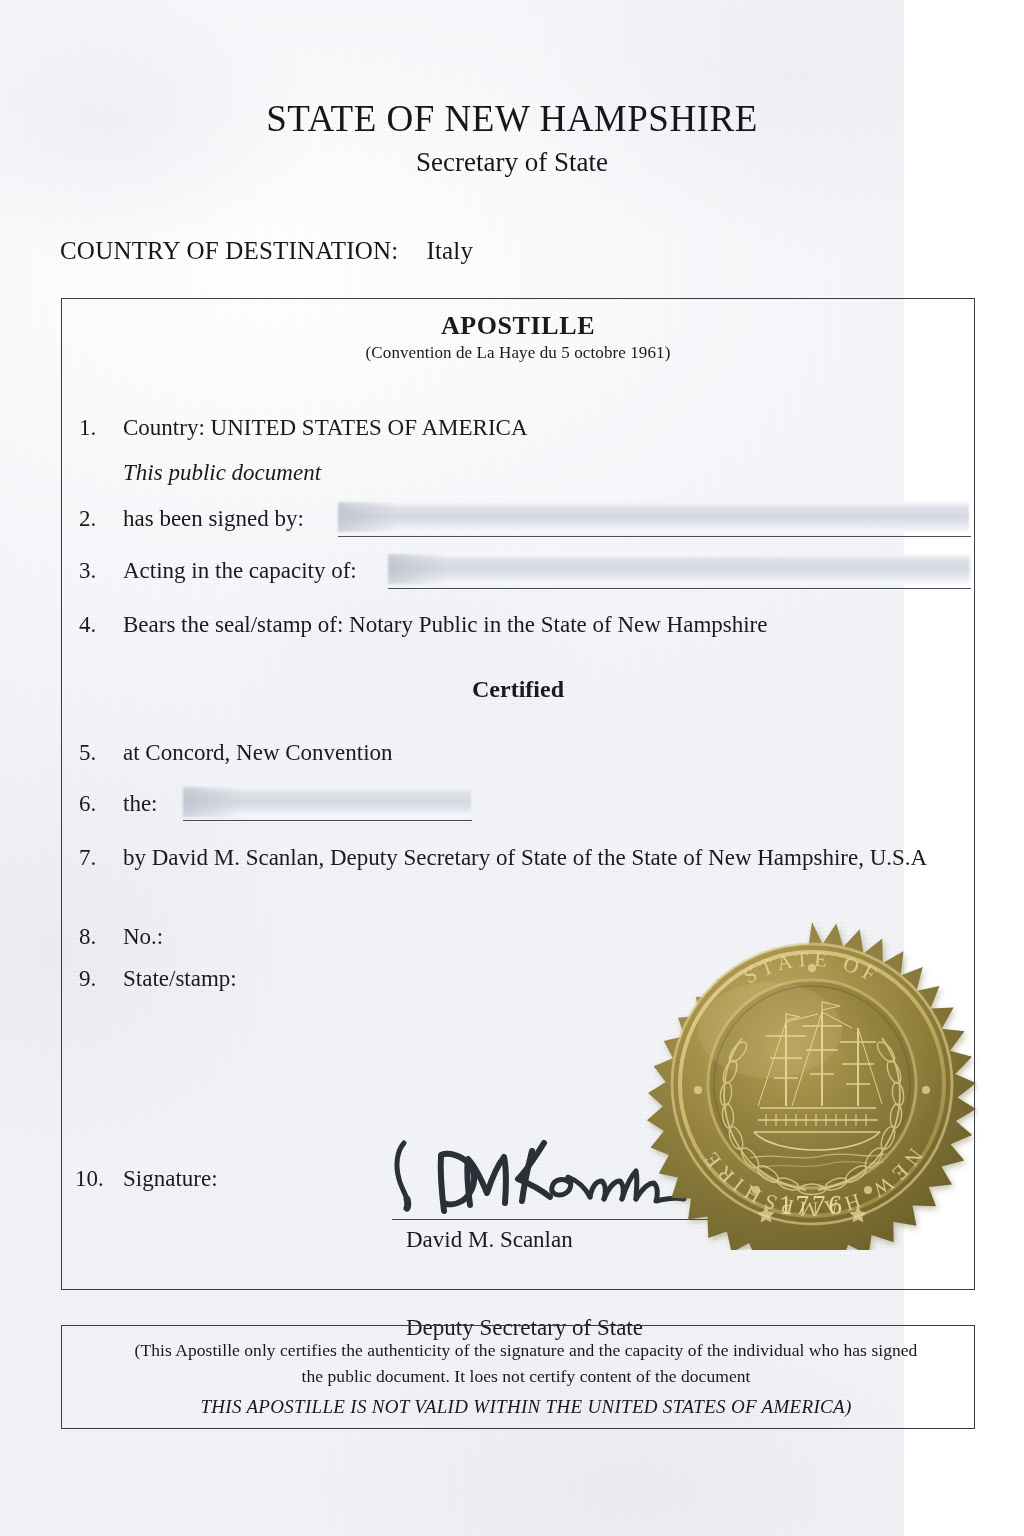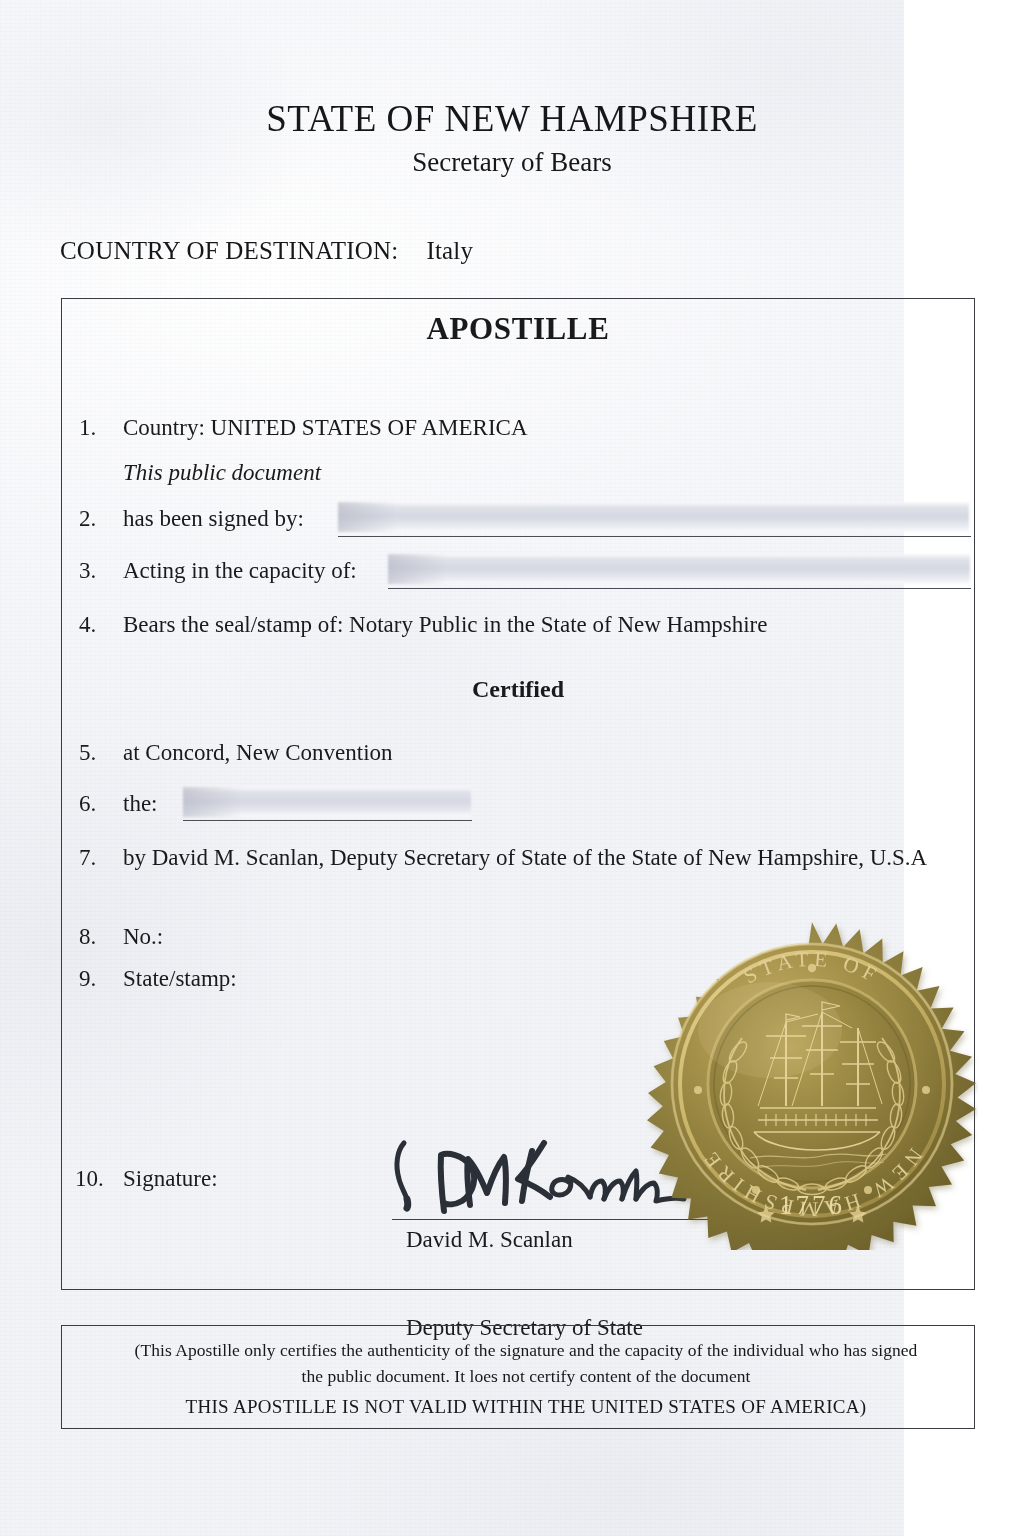--- a/index.html
+++ b/index.html
@@ -91,21 +91,21 @@
     box-sizing: border-box;
     background: transparent;
   }
 
   .apostille-title {
     position: absolute;
     top: 12px;
     left: 0;
     width: 100%;
     text-align: center;
-    font-size: 31px;
+    font-size: 26px;
     font-weight: bold;
     letter-spacing: 0.6px;
   }
   .apostille-convention {
     position: absolute;
     top: 44px;
     left: 0;
     width: 100%;
     text-align: center;
     font-size: 17px;
@@ -211,41 +211,43 @@
   .footer-line {
     font-size: 17.5px;
     line-height: 1.5;
     letter-spacing: 0.05px;
     color: #18181b;
   }
   .footer-line.caps {
     font-size: 19px;
     letter-spacing: 0.3px;
     margin-top: 3px;
+    font-style: italic;
   }
 </style>
 </head>
 <body>
 
 <div class="page">
   <div class="paper-mottle"></div>
   <div class="paper-texture"></div>
 
   <div class="doc-header">
     <div class="state-title">STATE OF NEW HAMPSHIRE</div>
-    <div class="state-subtitle">Secretary of Bears</div>
+    <div class="state-subtitle">Secretary of State</div>
   </div>
 
   <div class="country-dest">
     <span>COUNTRY OF DESTINATION:</span><span class="cd-value">Italy</span>
   </div>
 
   <div class="apostille-box">
 
     <div class="apostille-title">APOSTILLE</div>
+    <div class="apostille-convention">(Convention de La Haye du 5 octobre 1961)</div>
 
     <div class="row" style="top:115px;">
       <span class="num">1.</span>
       <span class="txt">Country: UNITED STATES OF AMERICA</span>
     </div>
 
     <div class="row" style="top:160px;">
       <span class="num"></span>
       <span class="txt italic">This public document</span>
     </div>

